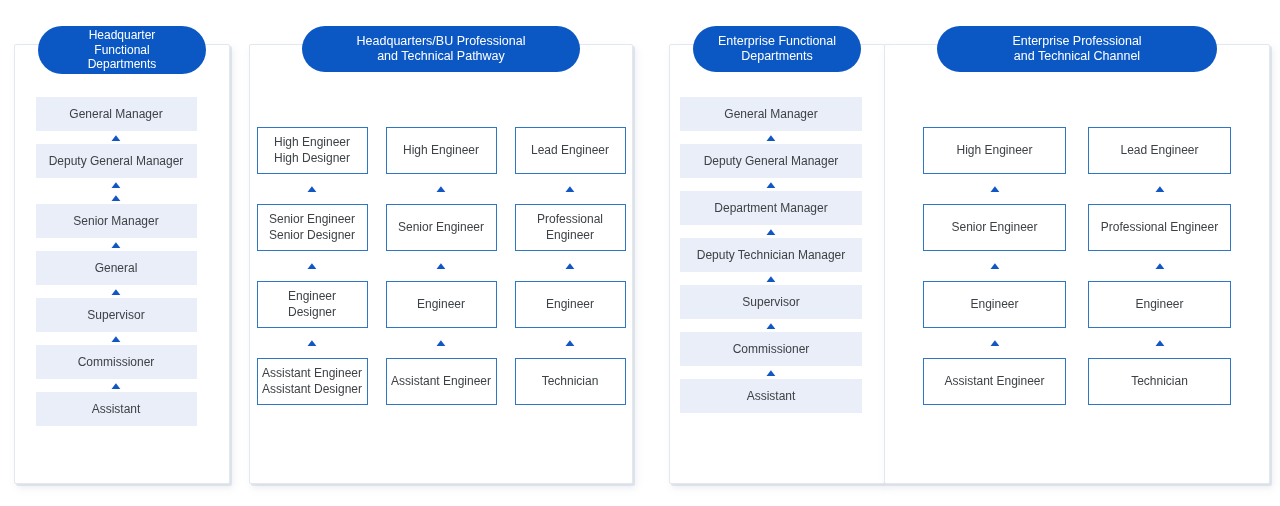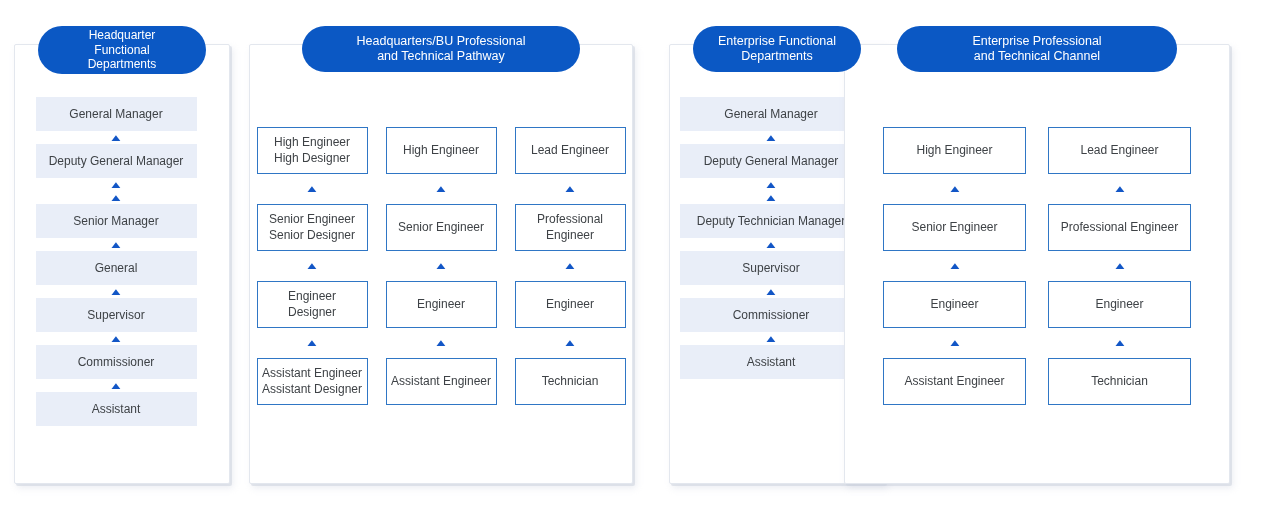--- a/index.html
+++ b/index.html
@@ -8,21 +8,21 @@
     font-family:"Liberation Sans", sans-serif; overflow:hidden;
   }
   .panel {
     position:absolute; top:44px; height:438px; background:#ffffff;
     border:1px solid #e3e7ee; border-radius:2px;
     box-shadow:2px 2px 0 rgba(205,211,223,0.55), 3px 4px 7px rgba(188,197,212,0.30);
   }
   .p1 { left:14px;  width:214px; }
   .p2 { left:249px; width:382px; }
   .p3 { left:653px; width:214px;margin-left:16px; }
-  .p4 { left:844px; width:384px; }
+  .p4 { left:884px; width:384px; }
 
   .pill {
     position:absolute; top:-19px; left:50%; transform:translateX(-50%);
     background:#0b58c4; color:#ffffff; border-radius:25px;
     display:flex; align-items:center; justify-content:center; text-align:center;
     white-space:pre-line; font-size:12.5px; line-height:1.22; z-index:2;
     padding:16px 6px; box-sizing:border-box;
   }
   .p1 .pill { width:168px; height:48px; font-size:12px; }
   .p2 .pill { width:278px; height:46px; }
@@ -130,20 +130,21 @@
   </section>
 
   <section class="panel p3">
     <div class="pill">Enterprise Functional
 Departments</div>
     <div class="ladder">
       <div class="lbox">General Manager</div>
       <span class="arrow">▲</span>
       <div class="lbox">Deputy General Manager</div>
       <span class="arrow">▲</span>
+      <div class="lbox">Department Manager</div>
       <span class="arrow">▲</span>
       <div class="lbox">Deputy Technician Manager</div>
       <span class="arrow">▲</span>
       <div class="lbox">Supervisor</div>
       <span class="arrow">▲</span>
       <div class="lbox">Commissioner</div>
       <span class="arrow">▲</span>
       <div class="lbox">Assistant</div>
     </div>
   </section>

